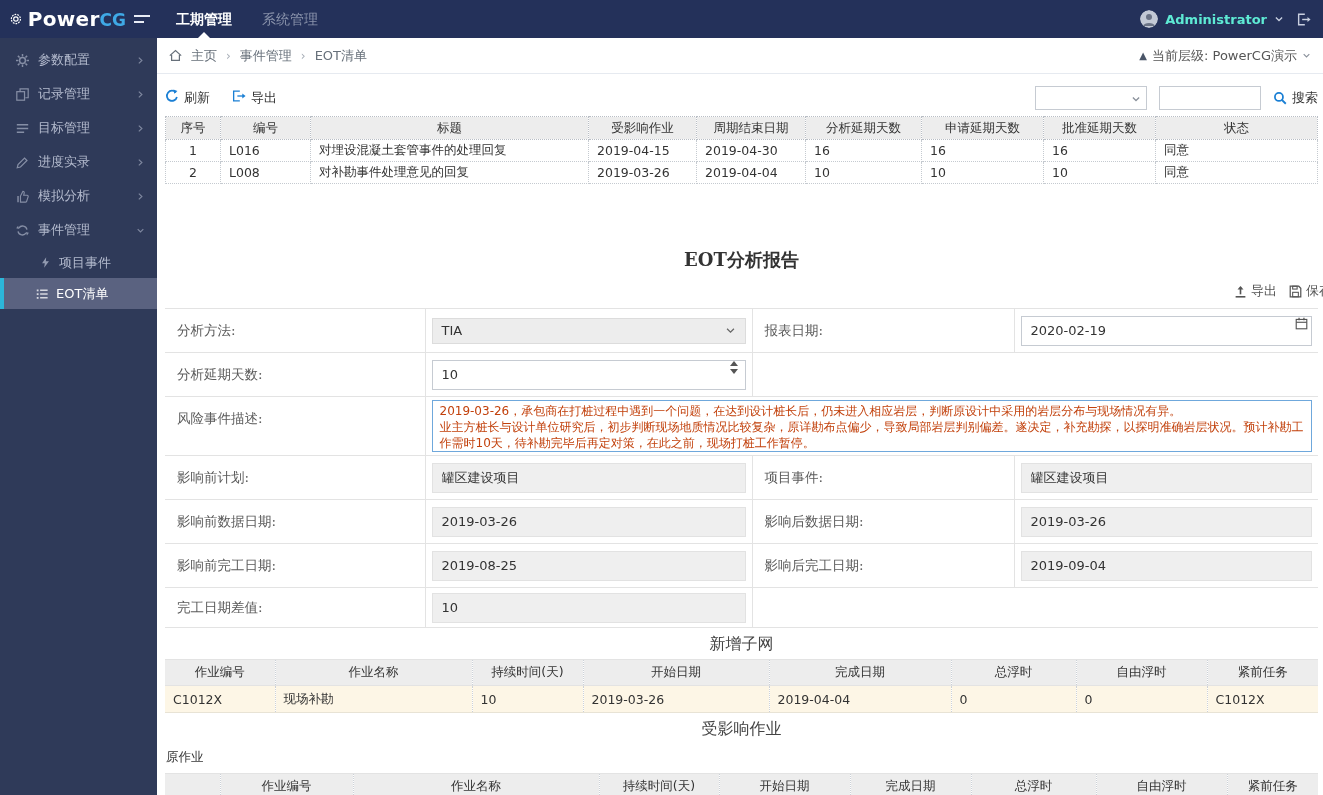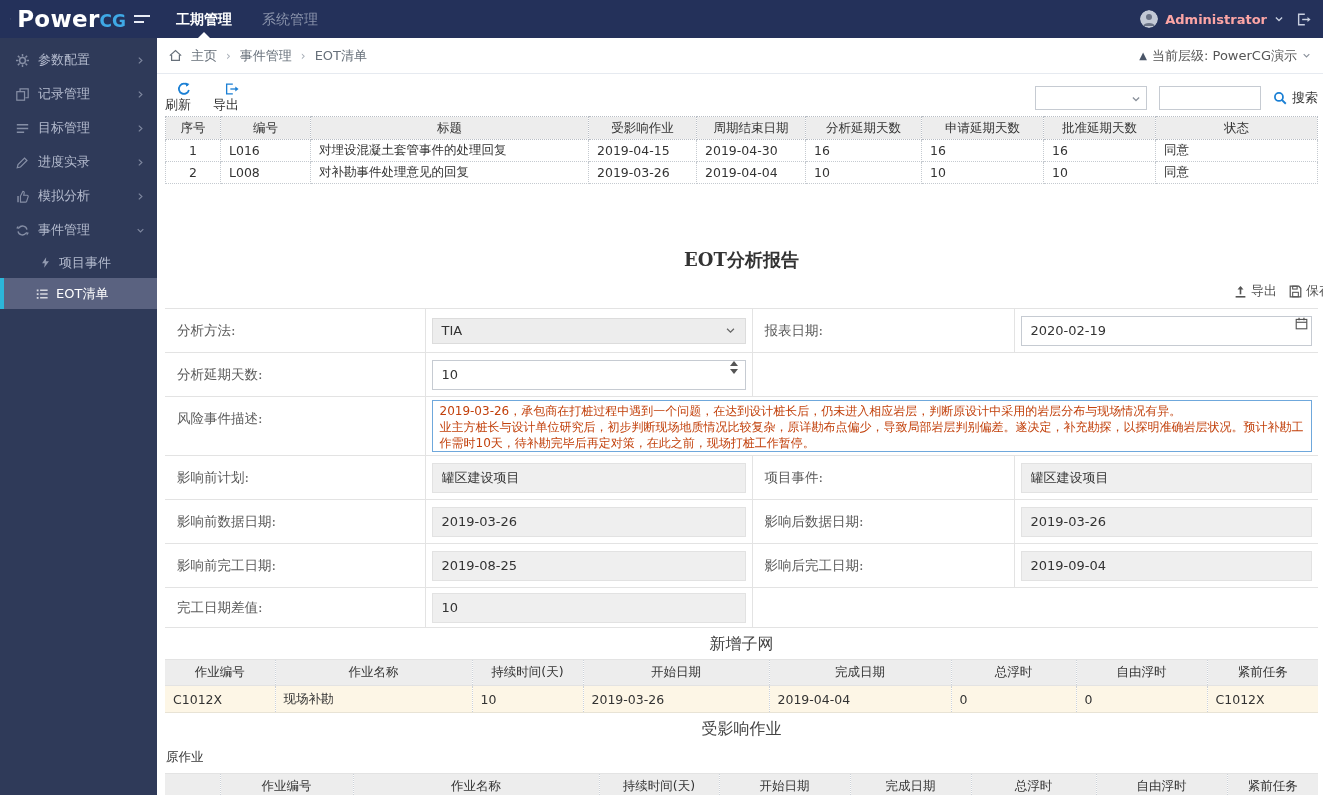--- a/index.html
+++ b/index.html
@@ -4,32 +4,32 @@
 <style>
   * { margin:0; padding:0; box-sizing:border-box; }
   html,body { width:1323px; height:795px; overflow:hidden;
     font-family:"DejaVu Sans","Liberation Sans",sans-serif; font-size:13px; color:#333; background:#fff; }
   .app { position:relative; width:1323px; height:795px; overflow:hidden; }
 
   
   .navbar { position:absolute; top:0; left:0; right:0; height:38px; background:#24315a;
     display:flex; align-items:center; z-index:5; }
   .brand { width:126px; padding-left:10px; display:flex; align-items:center; gap:6px; }
-  .brand-power { color:#fff; font-size:23px; font-weight:bold; letter-spacing:.3px; }
+  .brand-power { color:#fff; font-size:20px; font-weight:bold; letter-spacing:.3px; }
   .brand-cg { color:#3fa9e6; font-size:17px; font-weight:bold; }
   .burger { margin:0 16px 0 8px; display:flex; flex-direction:column; gap:4px; cursor:pointer; }
   .burger span { display:block; height:2px; background:#e8ecf5; }
   .burger span:nth-child(1){ width:16px; } .burger span:nth-child(2){ width:10px; }
   .nav-menus { display:flex; gap:30px; margin-left:10px; height:38px; }
   .menu-item { position:relative; color:#8a93ab; font-size:14px; line-height:38px; cursor:pointer; }
   .menu-item.active { color:#fff; font-weight:bold; }
   .menu-item.active::after { content:''; position:absolute; bottom:0; left:50%; margin-left:-6px;
     border-left:6px solid transparent; border-right:6px solid transparent; border-bottom:6px solid #fff; }
   .navbar-right { margin-left:auto; display:flex; align-items:center; gap:7px; padding-right:12px;
-    color:#fca5a5; font-size:13px; font-weight:bold; }
+    color:#5eead4; font-size:13px; font-weight:bold; }
   .avatar { width:18px; height:18px; border-radius:50%; overflow:hidden; }
 
   
   .sidebar { position:absolute; top:38px; left:0; width:157px; bottom:0; background:#2f3a59; padding-top:5px; }
   .side-item { height:34px; display:flex; align-items:center; gap:9px; padding:0 12px 0 16px;
     color:#b4bbce; font-size:13px; cursor:pointer; }
   .side-item .ic { opacity:.65; }
   .side-item .arrow { margin-left:auto; opacity:.6; }
   .sub-item { height:31px; display:flex; align-items:center; gap:8px; padding-left:36px;
     color:#b4bbce; font-size:13px; cursor:pointer; border-left:4px solid transparent; }
@@ -41,21 +41,21 @@
   
   .main { position:absolute; top:38px; left:157px; right:0; bottom:0; background:#fff; overflow:hidden; }
   .breadcrumb { height:36px; border-bottom:1px solid #e6eaf0; display:flex; align-items:center;
     gap:9px; padding:0 12px; color:#67707a; font-size:13px; background:#fff; }
   .crumb-sep { color:#a6adb6; font-size:12px; }
   .crumb-right { margin-left:auto; display:flex; align-items:center; gap:5px; color:#555; }
   .tri-up { color:#4a5568; font-size:10px; }
 
   .content { padding:0 5px 0 8px; }
   .toolbar { height:28px; margin-top:10px; display:flex; align-items:center; gap:22px; }
-  .tool-btn { display:flex; align-items:flex-end; color:#333; cursor:pointer;flex-direction:column; }
+  .tool-btn { display:flex; align-items:flex-start; gap:5px; color:#333; cursor:pointer; }
   .toolbar-right { margin-left:auto; display:flex; align-items:center; gap:12px; }
   .select-box { width:112px; height:24px; border:1px solid #c6cbd2; background:#fff; position:relative; cursor:pointer; }
   .select-box .chev { position:absolute; right:5px; top:7px; color:#8a919b; }
   .search-input { width:102px; height:24px; border:1px solid #c6cbd2; padding:0 6px; font-size:12px; }
   .search-btn { display:flex; align-items:center; gap:5px; color:#333; cursor:pointer; }
 
   table.grid { width:100%; border-collapse:collapse; table-layout:fixed; font-size:12.5px; color:#333; margin-top:4px; }
   .grid th { background:#ededed; font-weight:normal; height:23px; border:1px dotted #b9bec5; padding:1px 4px;
     overflow:hidden; white-space:nowrap; }
   .grid td { height:22px; border:1px dotted #c5cad0; padding:1px 8px; overflow:hidden; white-space:nowrap; }

